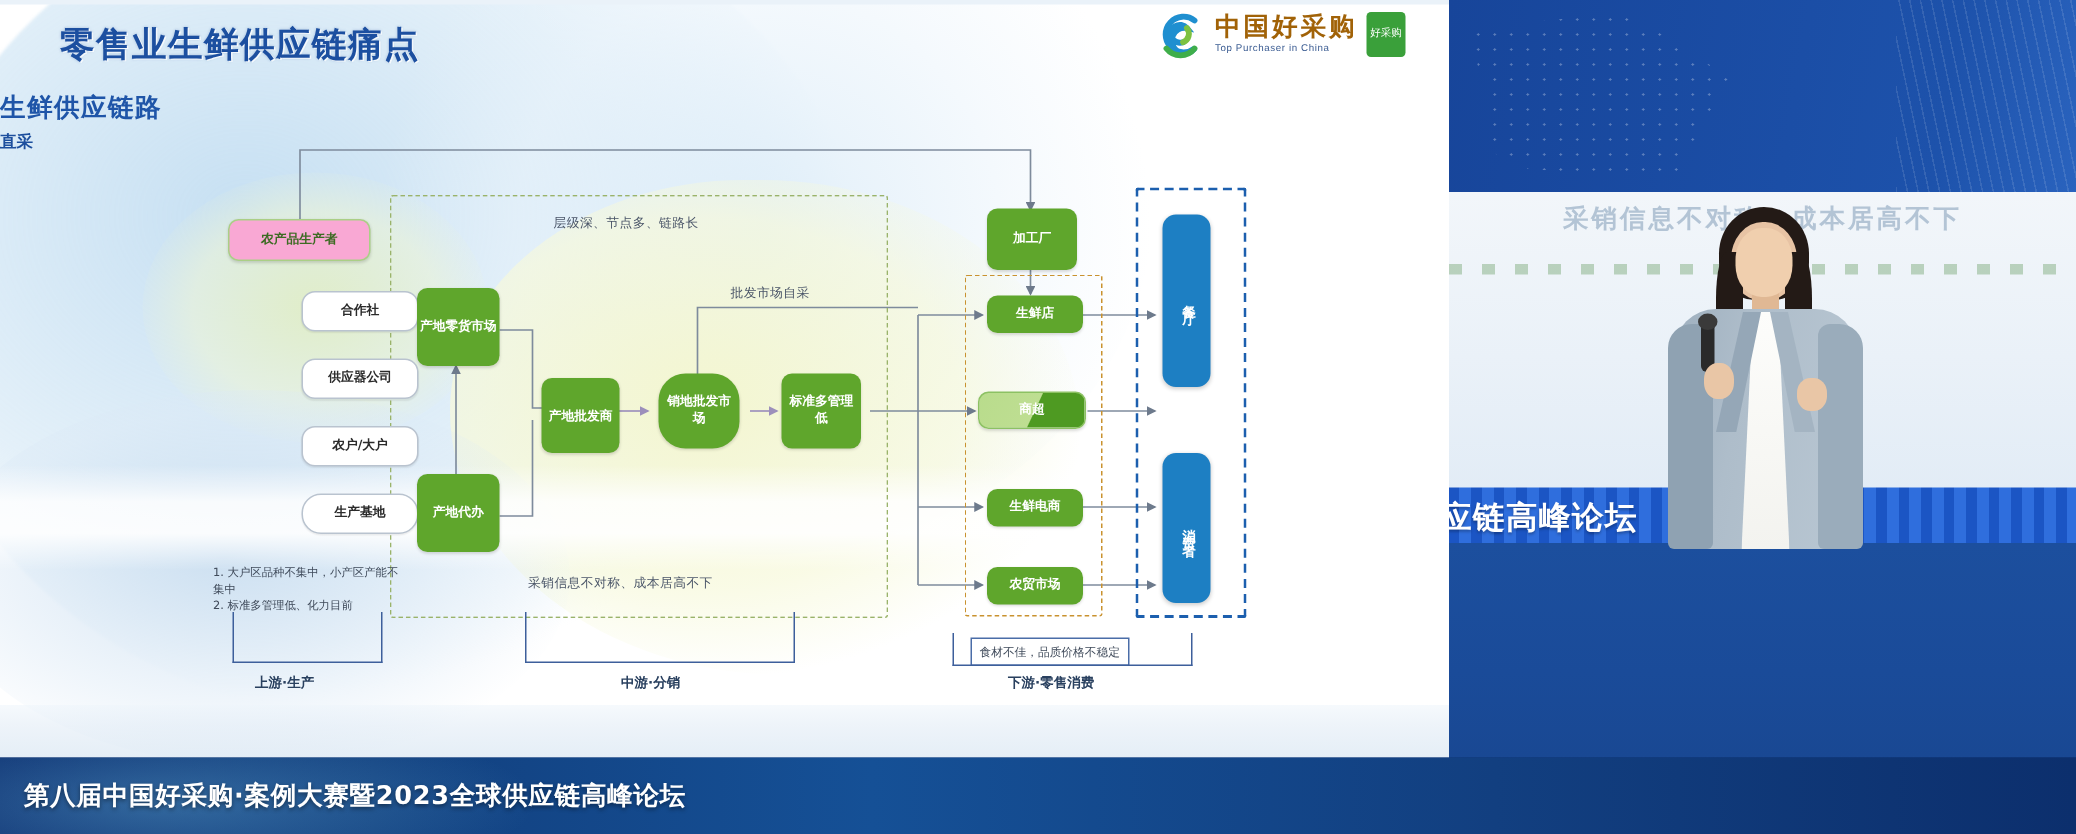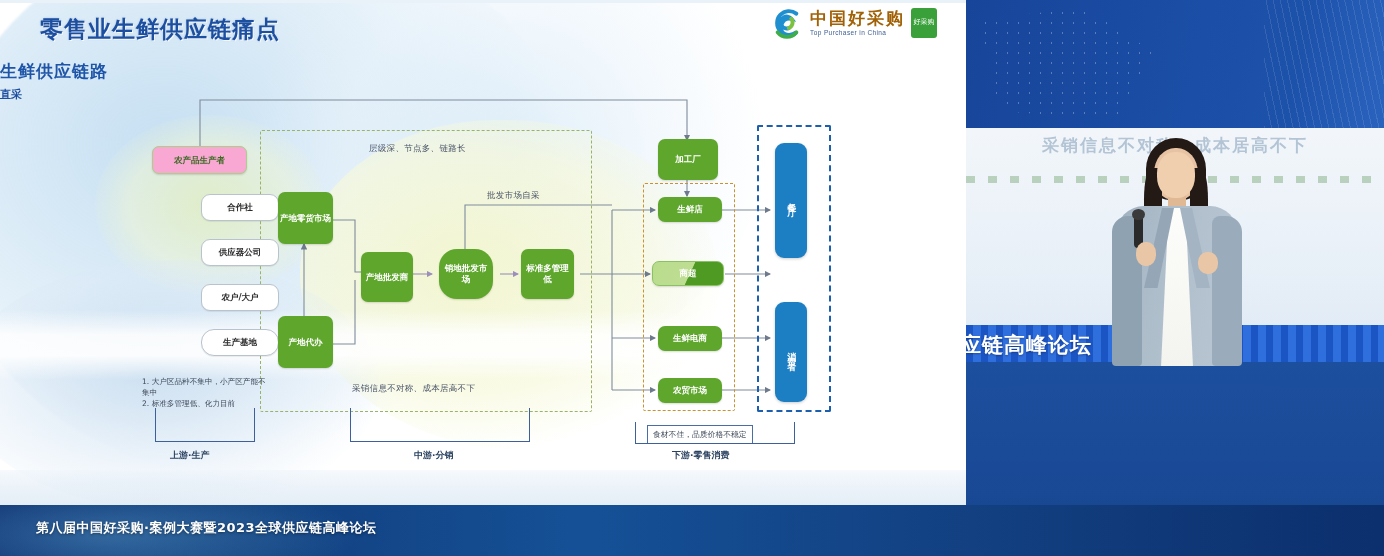--- a/index.html
+++ b/index.html
@@ -227,22 +227,22 @@
   #banner {
     position:absolute; left:0; top:505px; width:1384px; height:51px;
     background:linear-gradient(90deg,#0b2e6f 0%,#12407f 18%,#155096 42%,#123f80 72%,#0c2f6d 100%);
     overflow:hidden;
   }
   #banner .glow {
     position:absolute; left:-60px; top:-30px; width:420px; height:120px;
     background:radial-gradient(ellipse at 40% 50%, rgba(120,200,235,.35) 0%, rgba(120,200,235,0) 70%);
   }
   #banner .txt {
-    position:absolute; left:36px; top:14px;
-    font-size:13px; font-weight:bold; color:#ffffff; letter-spacing:.5px;
+    position:absolute; left:16px; top:14px;
+    font-size:17px; font-weight:bold; color:#ffffff; letter-spacing:.5px;
     font-family:"DejaVu Sans",sans-serif; text-shadow:0 1px 3px rgba(0,0,0,.45);
   }
   
   .edge-top { position:absolute; left:0; top:0; width:966px; height:3px; background:#eaf2f9;}
 </style>
 </head>
 <body>
 
 <div id="stage">
 

